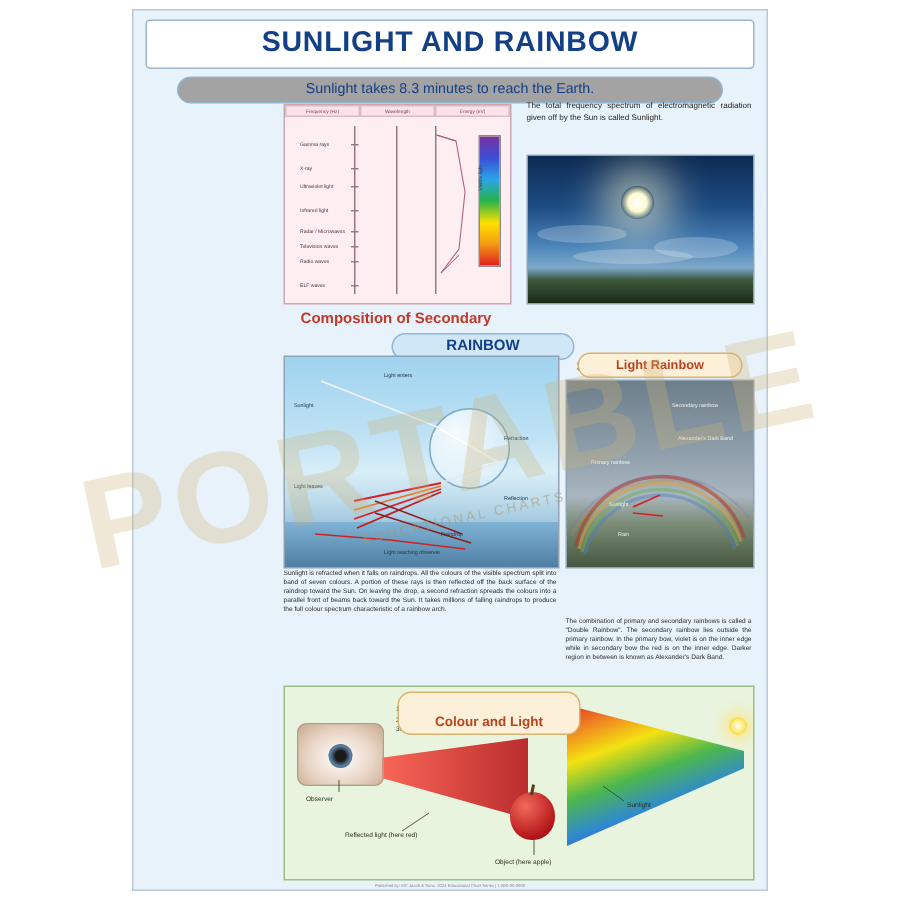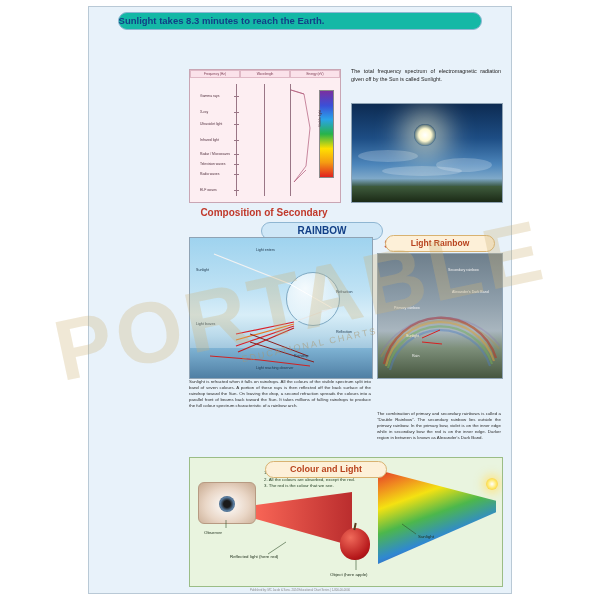--- a/index.html
+++ b/index.html
@@ -28,26 +28,27 @@
   }
   .title-bar .title{
     font-size:19px;
     font-weight:bold;
     color:#123f86;
     letter-spacing:.5px;
   }
   .subtitle-pill{
     margin:5px auto 0 auto;
     width:86%;
-    background:#14b8a6;
+    background:#a3a3a3;
     border:1px solid #8fb6d2;
     border-radius:10px;
+    text-align:center;
     padding:2px 0 3px 0;
     font-size:9.5px;
-    font-weight:bold;
+    font-weight:normal;
     color:#123f86;
   }
   .cap{
     text-align:center;font-weight:bold;color:#c0392b;
     font-size:10px;
   }
   .tiny{font-size:4.4px;line-height:1.35;color:#2c2c2c;text-align:justify;}
   
   .compbox{
     position:absolute;left:100px;top:62px;width:150px;height:132px;
@@ -138,21 +139,21 @@
   .para-right{position:absolute;left:288px;top:404px;width:124px;}
   
   .clbox{
     position:absolute;left:100px;top:450px;width:312px;height:128px;
     background:#e9f4df;border:1px solid #9bbd86;overflow:hidden;
   }
   .cl-cap{
     position:absolute;left:176px;top:454px;width:120px;
     background:#fdf0d8;border:1px solid #d8b271;border-radius:9px;
     text-align:center;font-size:9px;font-weight:bold;color:#b8431e;
-    padding:2px 0 3px 0;
+    padding:14px 0 3px 0;
     z-index:5;
   }
   .eye{
     position:absolute;left:8px;top:24px;width:56px;height:40px;
     background:radial-gradient(ellipse at 50% 55%,#ffffff 0%,#e9d6c6 55%,#c7a98f 100%);
     border-radius:6px;overflow:hidden;border:1px solid #b79a82;
   }
   .eye .iris{
     position:absolute;left:20px;top:13px;width:16px;height:16px;border-radius:50%;
     background:radial-gradient(circle,#1a1a1a 30%,#5b7fa3 60%,#2b3f55 100%);
@@ -200,20 +201,23 @@
     display:flex;align-items:center;justify-content:center;
     font-size:9px;color:rgba(170,150,110,.55);letter-spacing:2px;
     transform:rotate(-12deg) translateY(46px);
   }
 </style>
 </head>
 <body>
 
 <div class="poster">
 
+  <div class="title-bar">
+    <div class="title">SUNLIGHT AND RAINBOW</div>
+  </div>
   <div class="subtitle-pill">Sunlight takes 8.3 minutes to reach the Earth.</div>
 
   <div class="compbox">
     <div class="hdr">
       <div>Frequency (Hz)</div>
       <div>Wavelength</div>
       <div>Energy (eV)</div>
     </div>
 
     <div class="axisline" style="left:46px;"></div>

